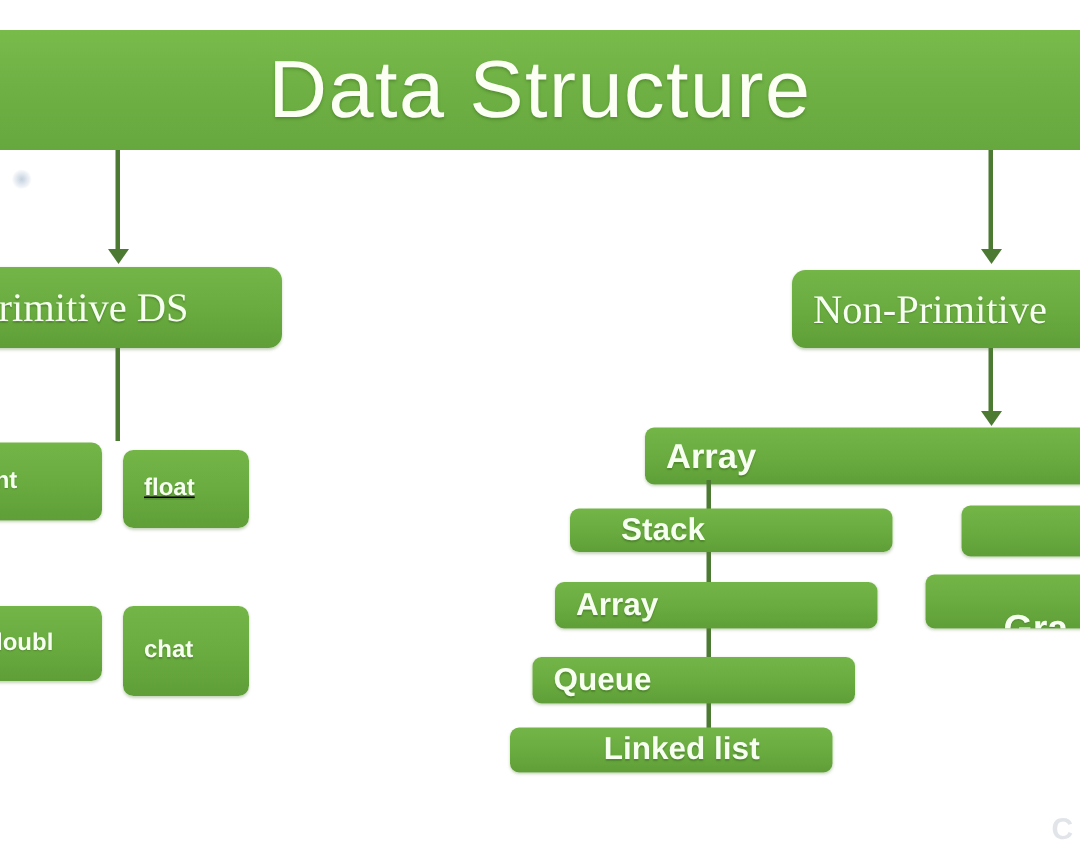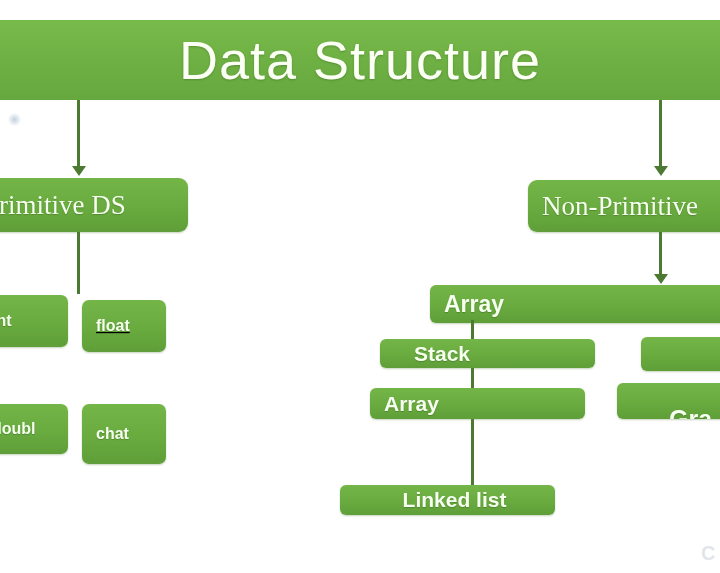--- a/index.html
+++ b/index.html
@@ -202,20 +202,23 @@
   <div class="vline" style="left:471px; top:320px; height:175px;"></div>
 
   <div class="node node-bar" style="left:380px; top:339px; width:215px; height:29px;padding-left:20px;">
     <span class="label">Stack</span>
   </div>
 
   <div class="node node-bar" style="left:370px; top:388px; width:215px; height:31px;">
     <span class="label">Array</span>
   </div>
 
+  <div class="node node-bar" style="left:355px; top:438px; width:215px; height:31px;">
+    <span class="label">Queue</span>
+  </div>
 
   <div class="node node-bar" style="left:340px; top:485px; width:215px; height:30px;justify-content:center;">
     <span class="label">Linked list</span>
   </div>
 
   <div class="artifact-dot"></div>
   <div class="artifact-watermark">C</div>
 
 </div>
 

